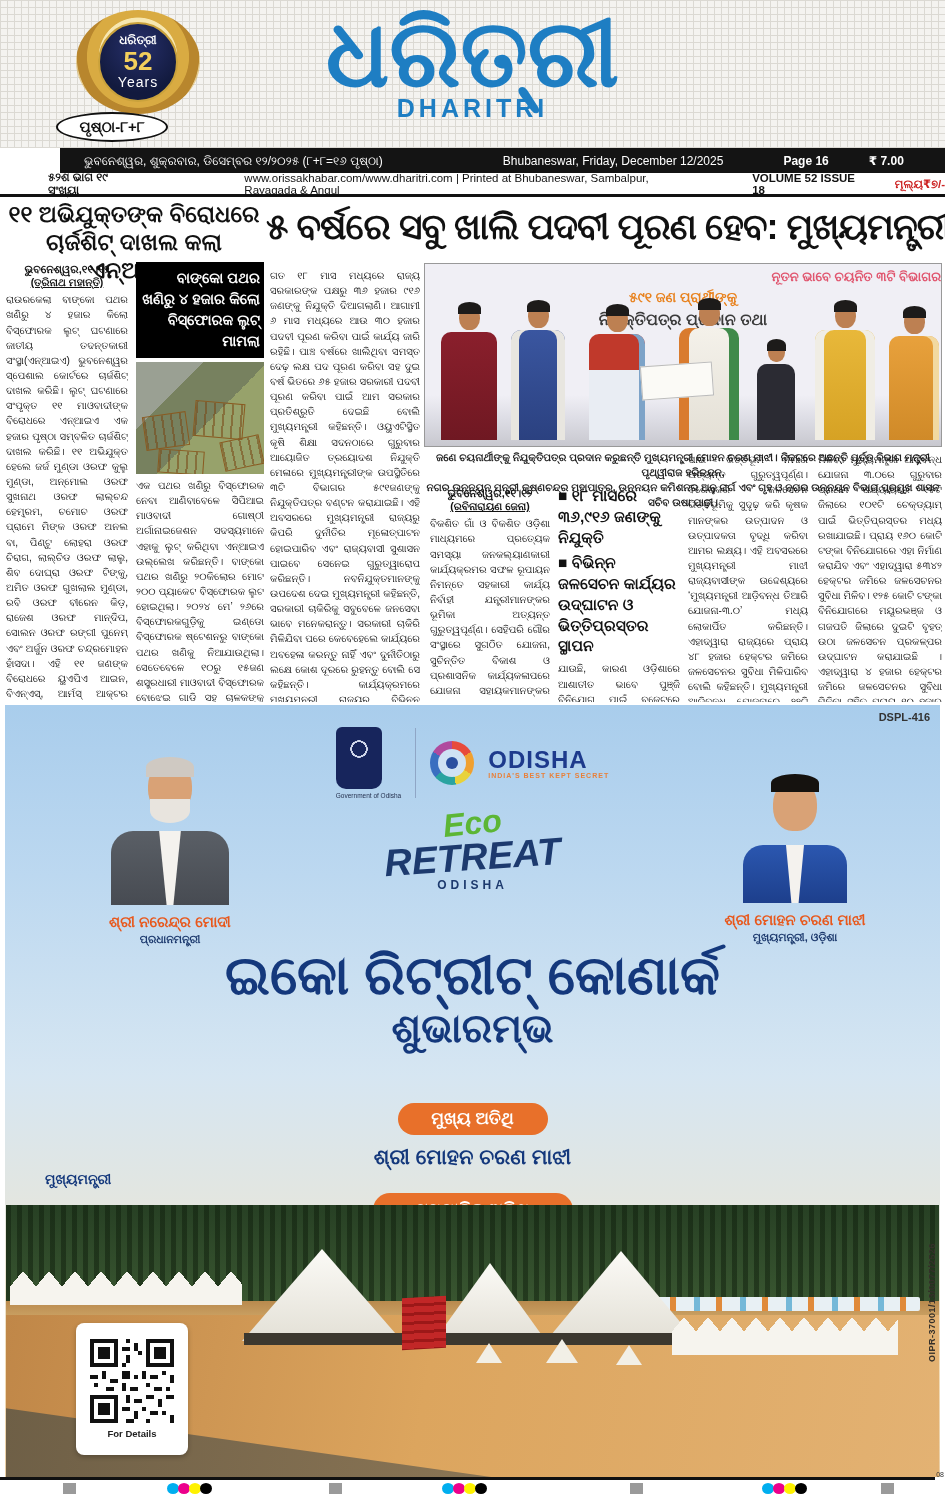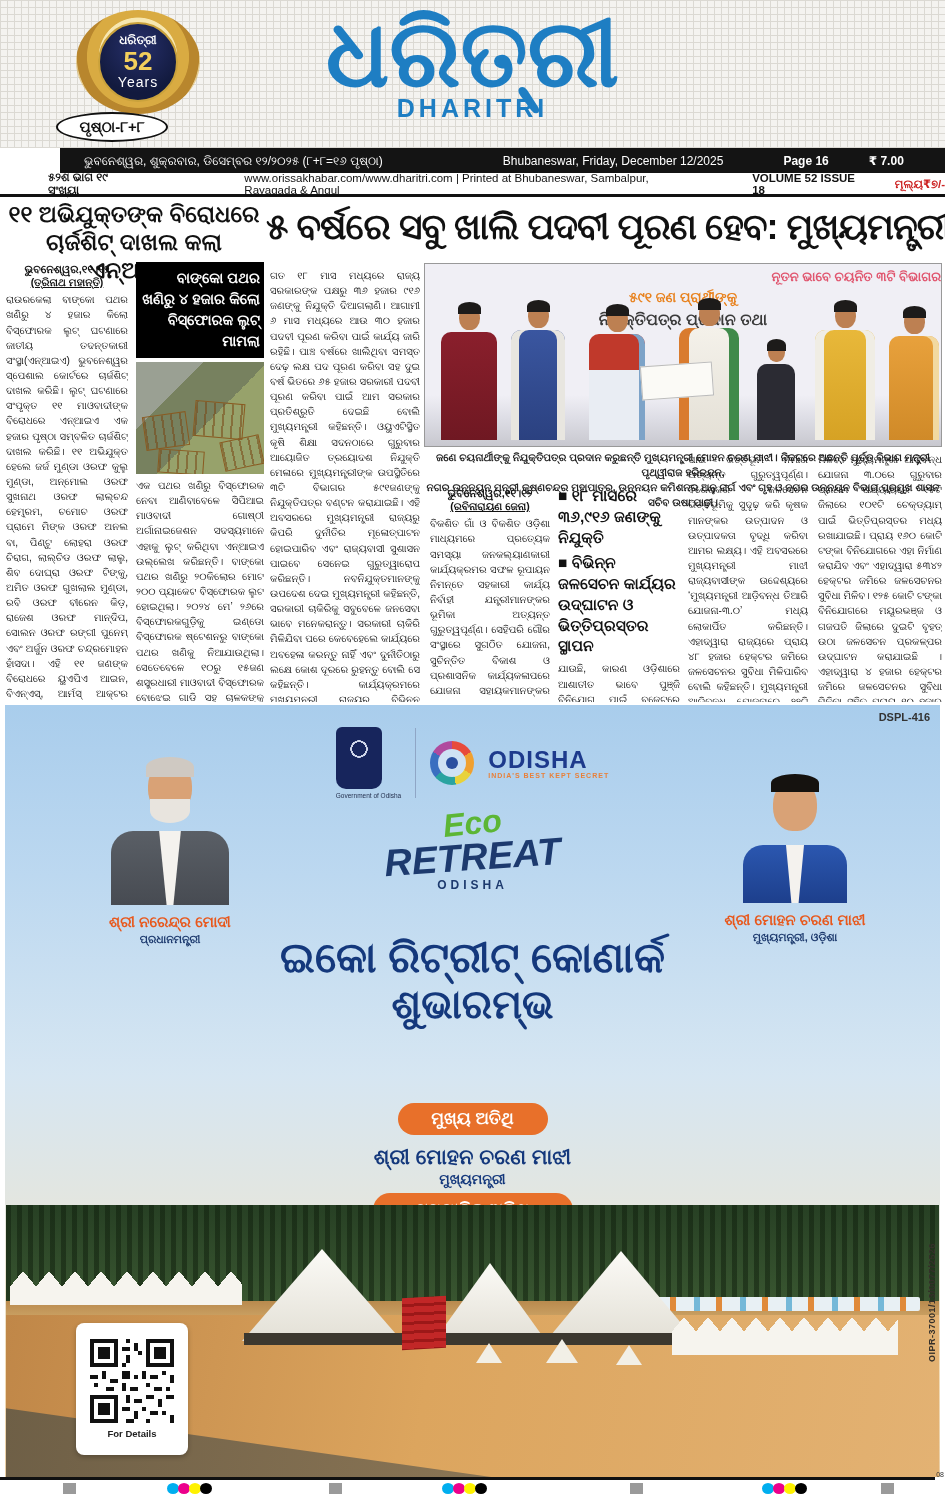--- a/index.html
+++ b/index.html
@@ -87,30 +87,30 @@
   .odisha-chakra::before{content:"";position:absolute;inset:8px;border-radius:50%;background:#cfe2f4;}
   .odisha-chakra::after{content:"";position:absolute;inset:16px;border-radius:50%;background:#2a4fa0;}
   .odisha-wordmark{text-align:left;}
   .odisha-name{font-size:24px;font-weight:800;color:#1d3a8c;letter-spacing:1px;line-height:1;}
   .odisha-tag{font-size:7px;font-weight:bold;color:#e8803a;letter-spacing:1px;}
   .eco-logo{position:absolute;left:0;right:0;top:104px;text-align:center;}
   .eco-line1{font-size:32px;font-weight:800;font-style:italic;color:#5cb635;line-height:.9;display:inline-block;transform:rotate(-6deg);}
   .eco-line2{display:block;font-size:38px;font-weight:800;font-style:italic;color:#1d3a6e;line-height:1;transform:rotate(-4deg);}
   .eco-line3{display:block;font-size:12px;font-weight:800;color:#1d3a6e;letter-spacing:4px;margin-top:2px;}
   .ad-headline{position:absolute;left:0;right:0;top:230px;text-align:center;color:#14387c;font-weight:800;}
-  .ad-headline .l1{font-size:42px;display:block;line-height:1.1;}
+  .ad-headline .l1{font-size:54px;display:block;line-height:1.1;margin-top:11px;}
   .ad-headline .l2{font-size:40px;display:block;line-height:1.15;}
   .ad-schedule{position:absolute;left:50%;top:352px;transform:translateX(-50%);background:rgba(215,233,247,.85);
     border-radius:18px;padding:6px 22px;font-size:17px;font-weight:800;color:#14387c;white-space:nowrap;}
   .pill{position:absolute;left:50%;transform:translateX(-50%);background:#e8702a;color:#fff;font-weight:800;
     border-radius:19px;display:flex;align-items:center;justify-content:center;}
   .pill.chief{top:398px;width:150px;height:32px;font-size:17px;}
   .pill.honored{top:488px;width:200px;height:34px;font-size:18px;}
   .cg-name{position:absolute;left:0;right:0;top:440px;text-align:center;font-size:21px;font-weight:800;color:#14387c;}
-  .cg-title{position:absolute;left:0;right:0;top:466px;text-align:center;font-size:14px;font-weight:bold;color:#14387c;}
+  .cg-title{position:absolute;left:0;right:0;top:466px;text-align:left;font-size:14px;font-weight:bold;color:#14387c;padding-left:40px;}
   .guest-row{position:absolute;left:0;right:0;display:flex;justify-content:center;text-align:center;}
   .guest-row.r1{top:540px;gap:52px;}
   .guest-row.r2{top:596px;gap:30px;}
   .g-name{font-size:15px;font-weight:800;color:#e8581c;line-height:1.2;}
   .g-title{font-size:10.5px;font-weight:bold;color:#1d3a6e;margin-top:2px;}
   .leader{position:absolute;text-align:center;}
   .leader.pm{left:60px;top:48px;width:210px;}
   .leader.cm{left:690px;top:66px;width:200px;}
   .leader-photo{position:relative;margin:0 auto;overflow:hidden;border-radius:4px;}
   .pm .leader-photo{width:126px;height:152px;}

